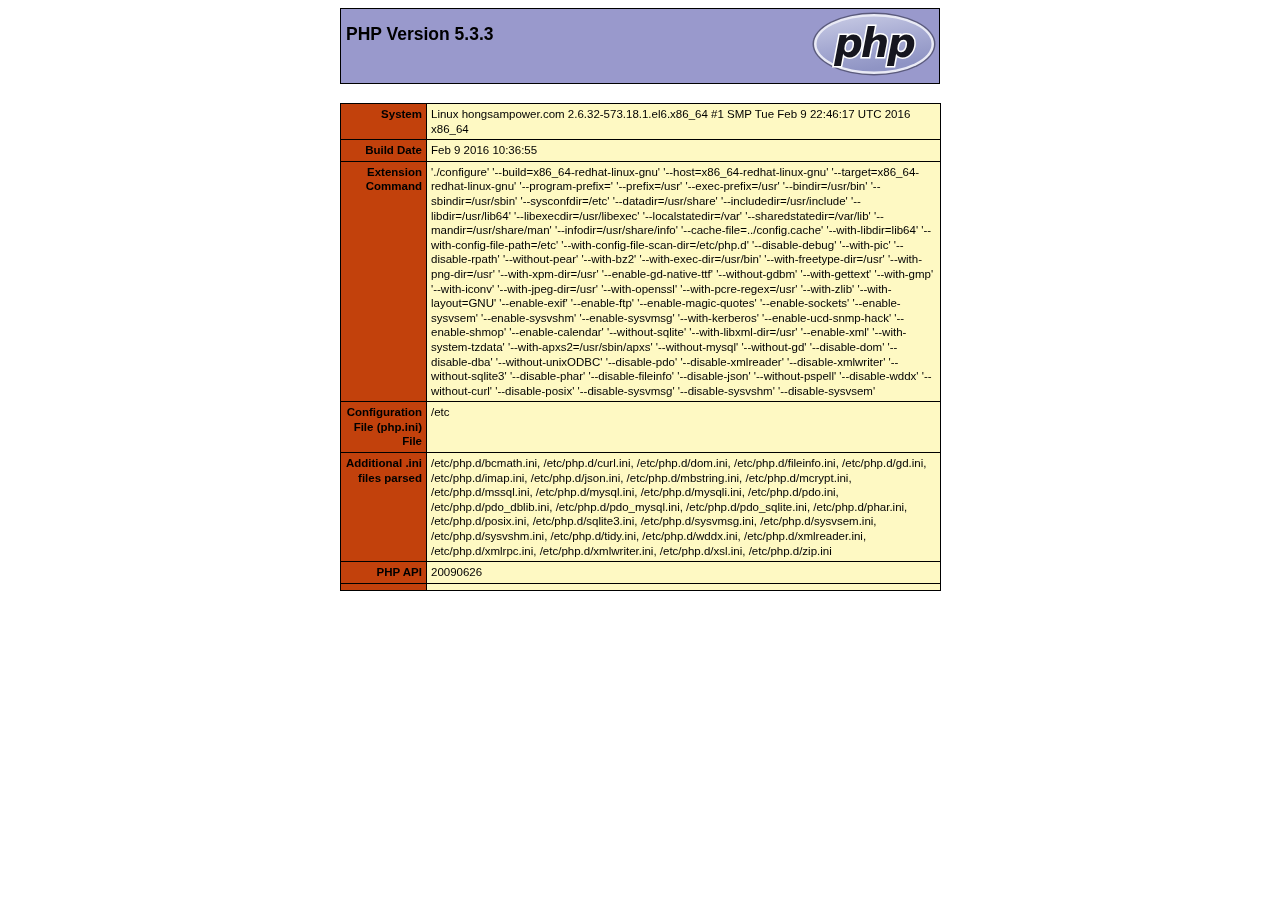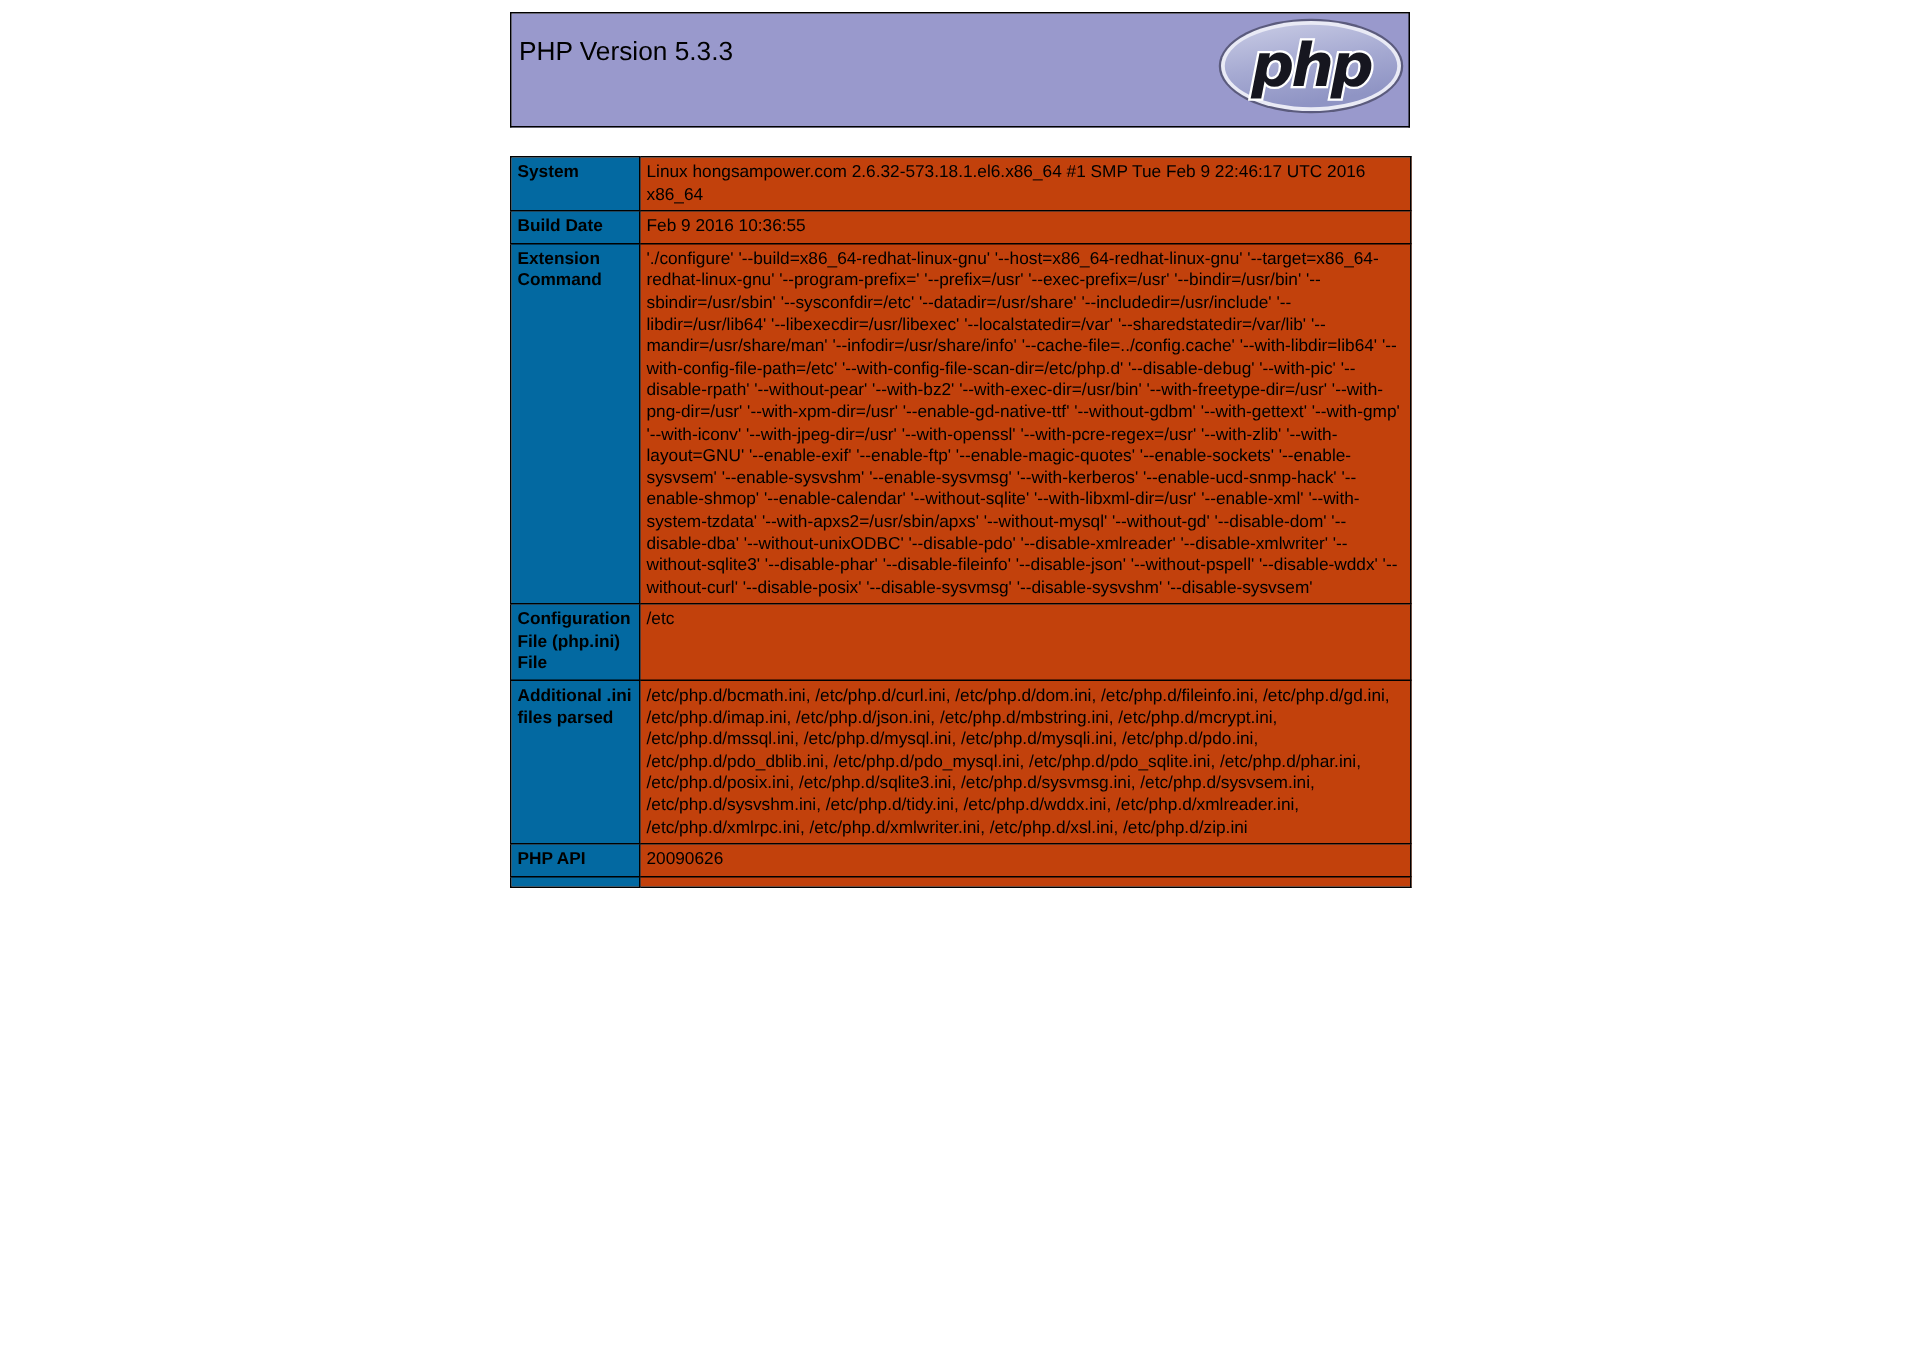--- a/index.html
+++ b/index.html
@@ -25,43 +25,44 @@
   }
   .header-table td {
     background: #9999cc;
     border: 1px solid #000000;
     padding: 3px 4px;
     vertical-align: top;
   }
   .logo-link { float: right; display: block; margin: 0 -1px 0 0; text-decoration: none; }
   h1.page-title {
     font-size: 17.5px;
-    font-weight: normal;
+    font-weight: bold;
     margin: 12px 0 0 1px;
     color: #000000;
   }
 
   .info-table { width: 600px; }
   .info-table col.c-label { width: 86px; }
   .info-table col.c-value { width: 514px; }
   .info-table td {
     border: 1px solid #000000;
     padding: 3px 4px;
     vertical-align: top;
     font-size: 11.5px;
     line-height: 14.6px;
     word-wrap: break-word;
     overflow-wrap: break-word;
   }
   .info-table td.e {
-    background: #0369a1;
+    background: #c2410c;
     font-weight: bold;
+    text-align: right;
   }
   .info-table td.v {
-    background: #c2410c;
+    background: #fef9c3;
   }
 </style>
 </head>
 <body>
 
 <div class="viewport">
   <div class="center">
 
     <table class="header-table">
       <tbody>

